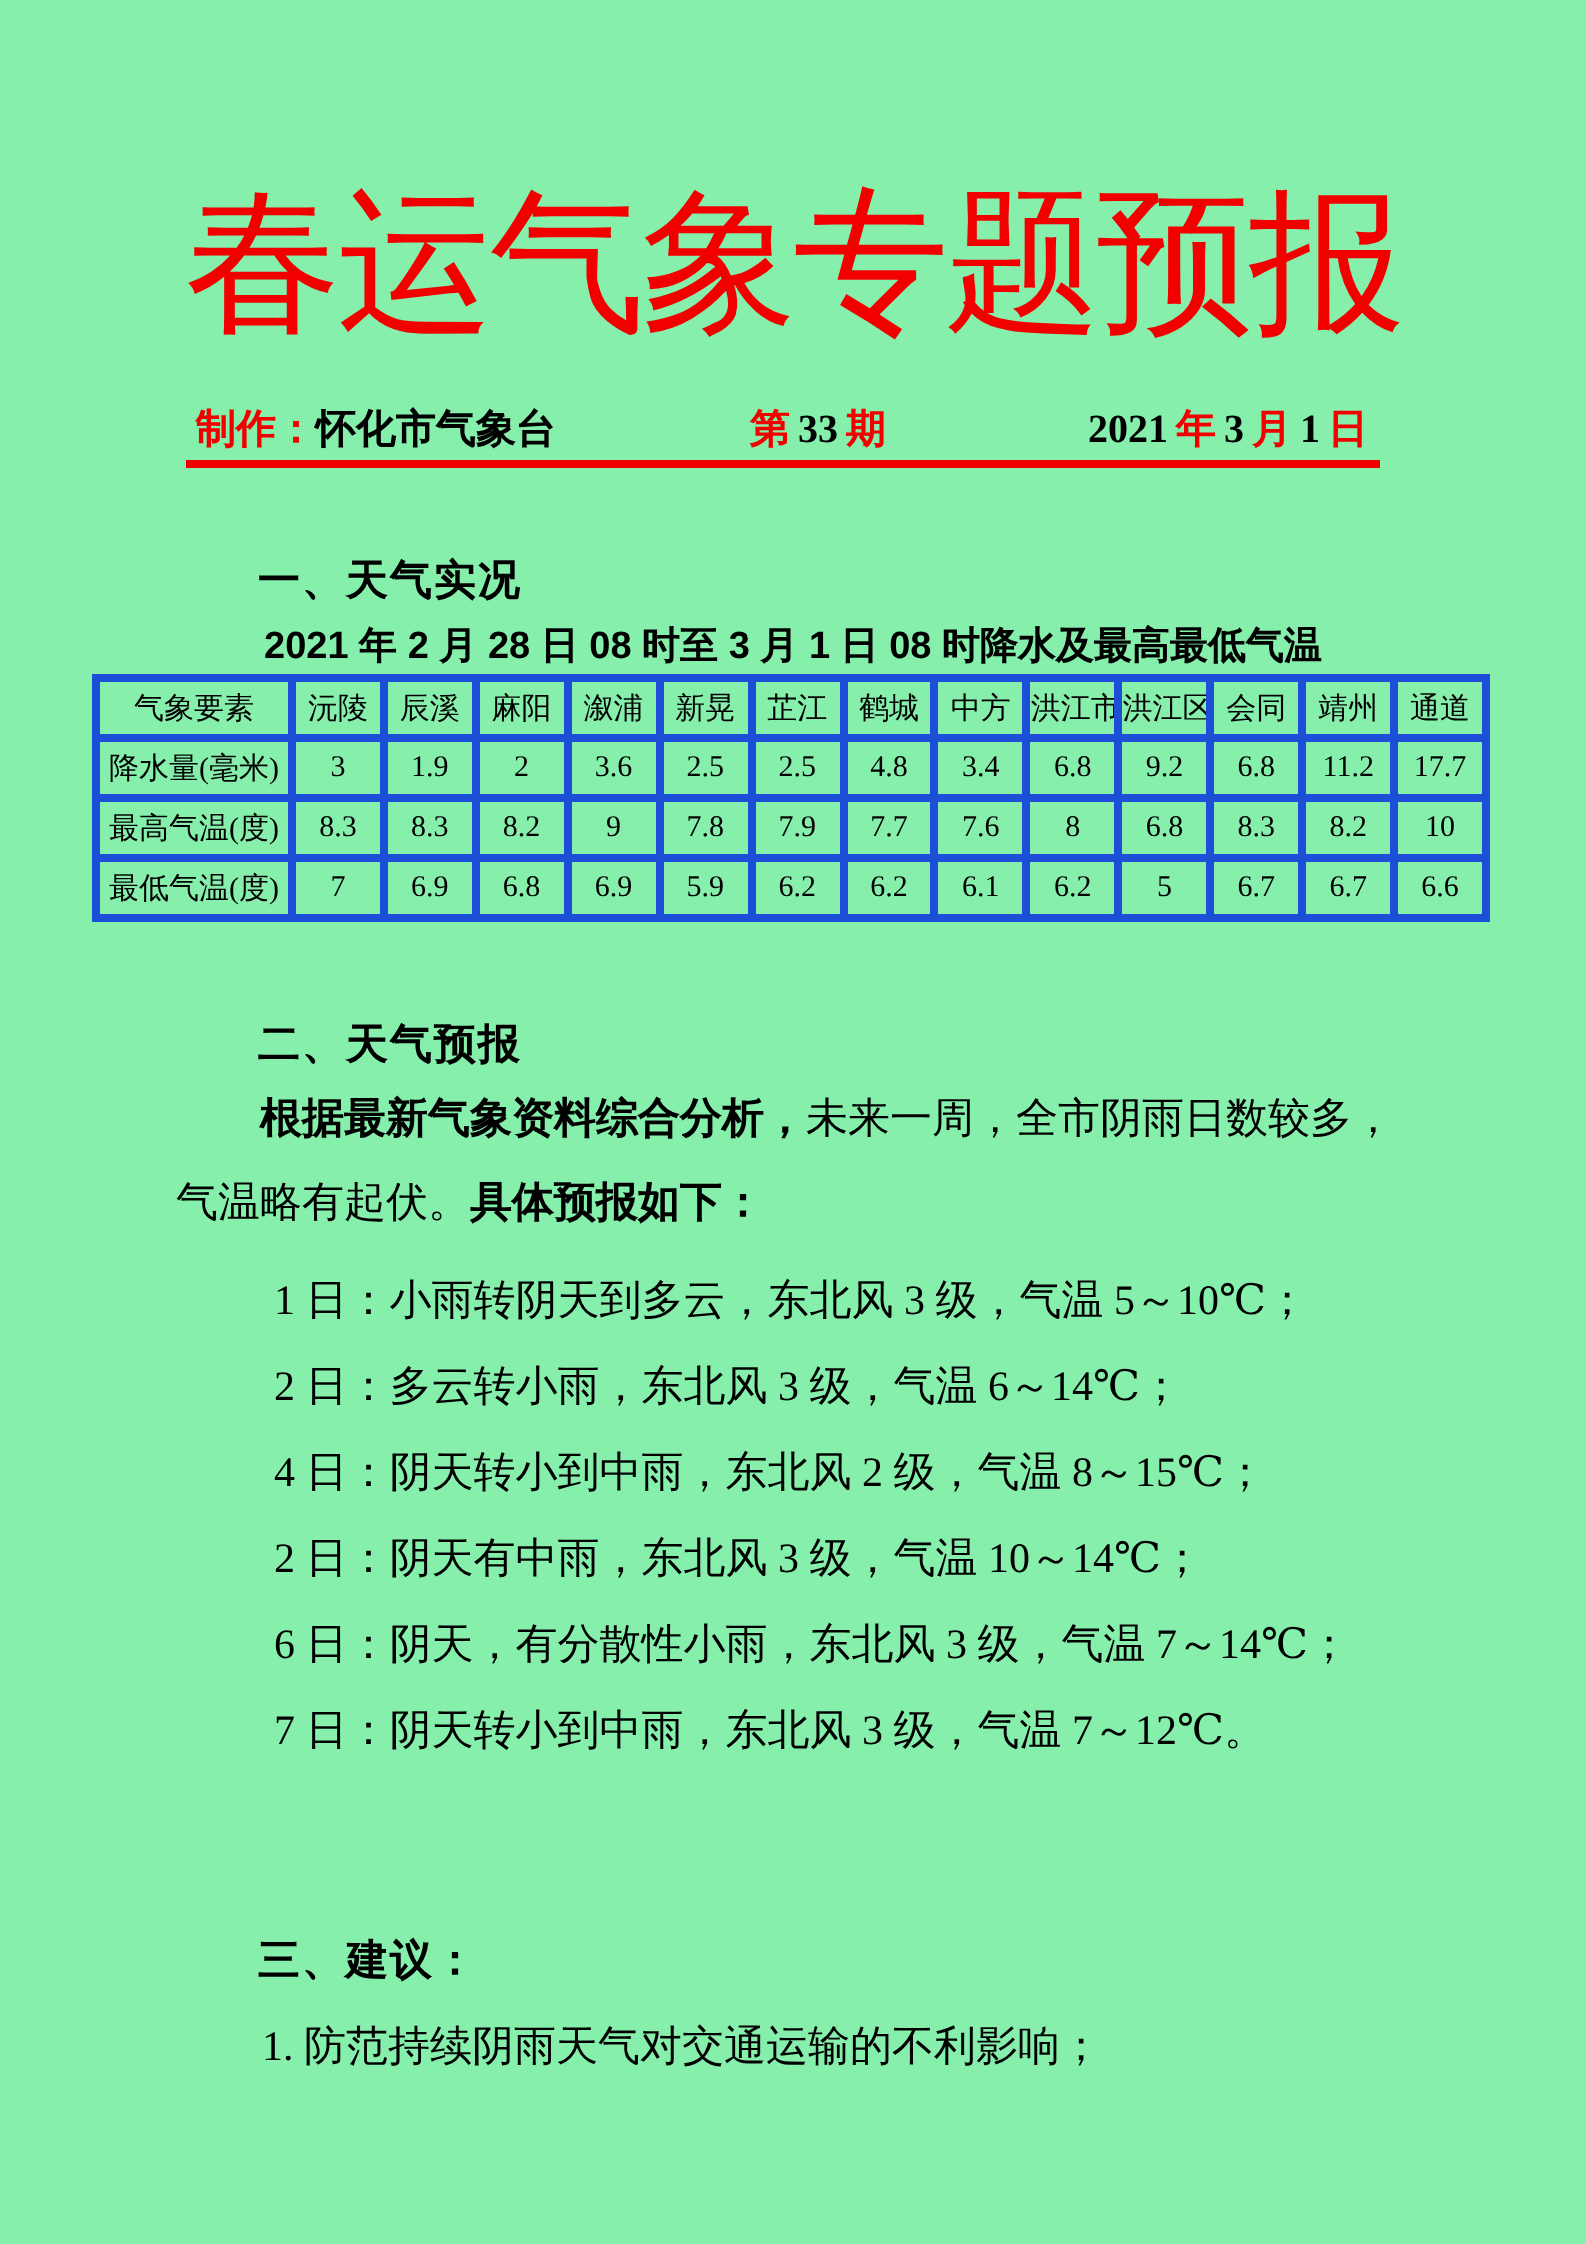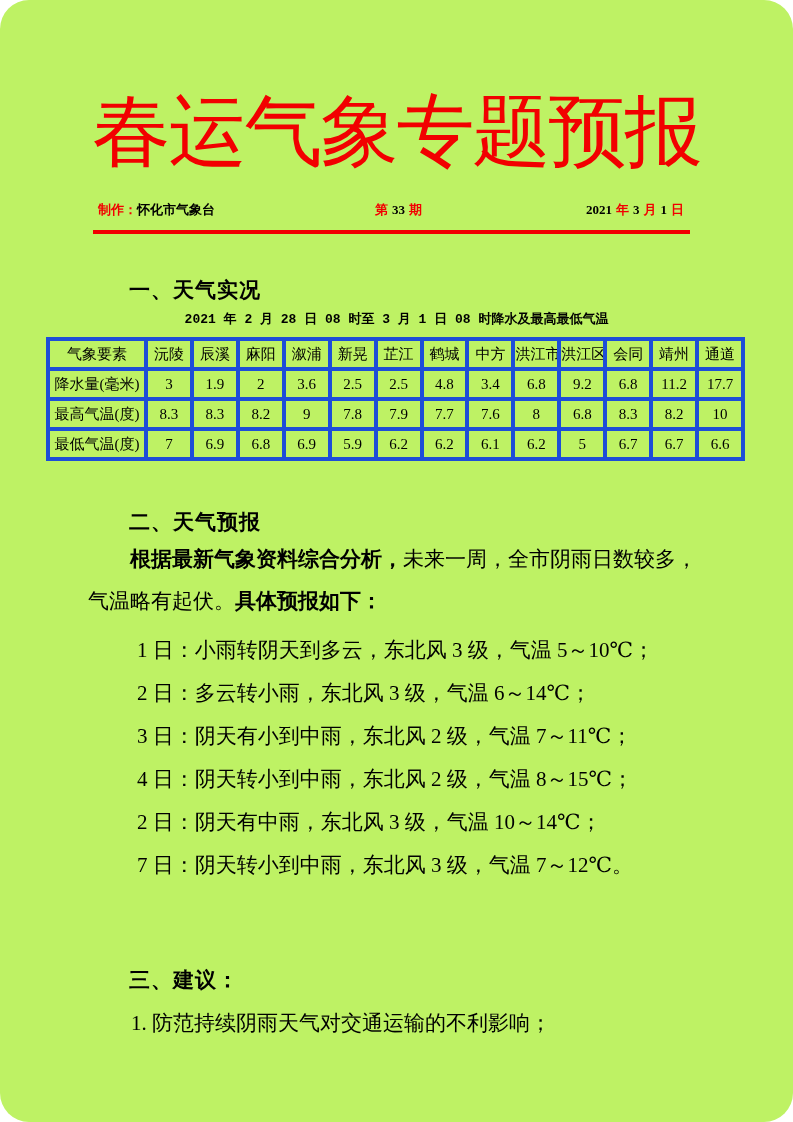--- a/index.html
+++ b/index.html
@@ -4,36 +4,36 @@
 <style>
   * { box-sizing: border-box; margin: 0; padding: 0; }
   html, body { background: #ffffff; }
   body {
     width: 793px; height: 1122px;
     position: relative;
     font-family: "Liberation Serif", "DejaVu Serif", serif;
     color: #000000;
     overflow: hidden;
   }
-  .page { position: absolute; inset: 0; background: #bef264; border-radius: 29px; }
+  .page { position: absolute; inset: 0; background: #86efac; }
 
   .doc-title {
     position: absolute; top: 88px; left: 0; right: 0;
     text-align: center;
     font-size: 78px; line-height: 1.12;
     color: #f20000;
     font-family: "Liberation Serif", "DejaVu Serif", serif;
     letter-spacing: -2px;
     white-space: nowrap;
   }
 
   .masthead {
     position: absolute; top: 201px; left: 98px; width: 586px;
     display: flex; justify-content: space-between; align-items: baseline;
-    font-size: 13px; font-weight: bold;
+    font-size: 20px; font-weight: bold;
     font-family: "Liberation Serif", "DejaVu Serif", serif;
     white-space: nowrap;
   }
   .red { color: #f20000; }
   .num { color: #000000; margin: 0 4px; font-family: "Liberation Serif", serif; }
 
   .red-rule {
     position: absolute; top: 230px; left: 93px; width: 597px; height: 4px;
     background: #f20000;
   }
@@ -45,22 +45,22 @@
     letter-spacing: 1px;
     margin-left: 34px;
   }
   .sec1 { top: 276px; }
   .sec2 { top: 508px; }
   .sec3 { top: 966px; text-align: center; }
 
   .table-caption {
     position: absolute; top: 310px; left: 0; right: 0;
     text-align: center;
-    font-size: 13px; font-weight: bold;
-    font-family: Liberation Mono, monospace;
+    font-size: 19px; font-weight: bold;
+    font-family: Liberation Sans, sans-serif;
   }
 
   .weather-table {
     position: absolute; top: 337px; left: 46px;
     width: 699px;
     border-collapse: collapse; table-layout: fixed;
     font-size: 15px;
   }
   .weather-table th, .weather-table td {
     border: 4px solid #1d4ed8;
@@ -199,23 +199,23 @@
         </tr>
       </tbody>
     </table>
 
   <div class="sec-heading sec2">二、天气预报</div>
   <div class="intro-line line1"><span class="bold-sans">根据最新气象资料综合分析，</span><span>未来一周，全市阴雨日数较多，</span></div>
   <div class="intro-line line2"><span>气温略有起伏。</span><span class="bold-sans">具体预报如下：</span></div>
   <div class="forecast-list">
       <div>1 日：小雨转阴天到多云，东北风 3 级，气温 5～10℃；</div>
       <div>2 日：多云转小雨，东北风 3 级，气温 6～14℃；</div>
-      <div>3 日：阴天有小到中雨，东北风 2 级，气温 7～11℃；</div>
       <div>4 日：阴天转小到中雨，东北风 2 级，气温 8～15℃；</div>
       <div>2 日：阴天有中雨，东北风 3 级，气温 10～14℃；</div>
+      <div>6 日：阴天，有分散性小雨，东北风 3 级，气温 7～14℃；</div>
       <div>7 日：阴天转小到中雨，东北风 3 级，气温 7～12℃。</div>
     </div>
 
   <div class="sec-heading sec3">三、建议：</div>
   <div class="advice-list">
       <div>1. 防范持续阴雨天气对交通运输的不利影响；</div>
     </div>
 
 </div>
 

